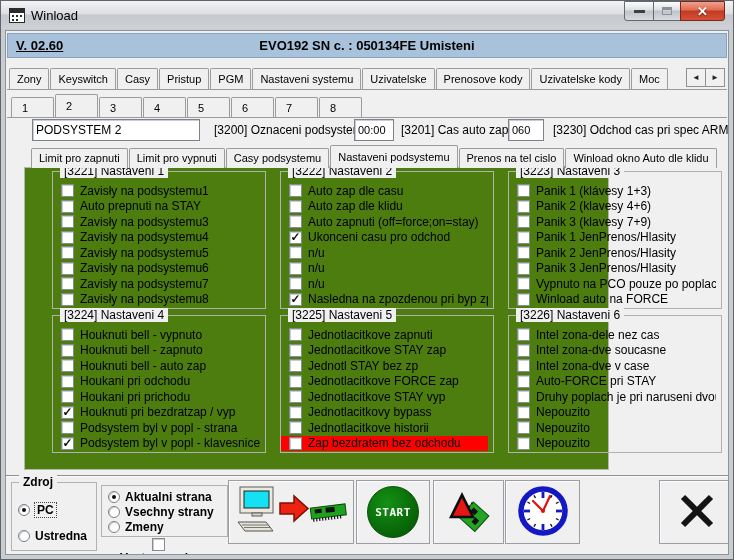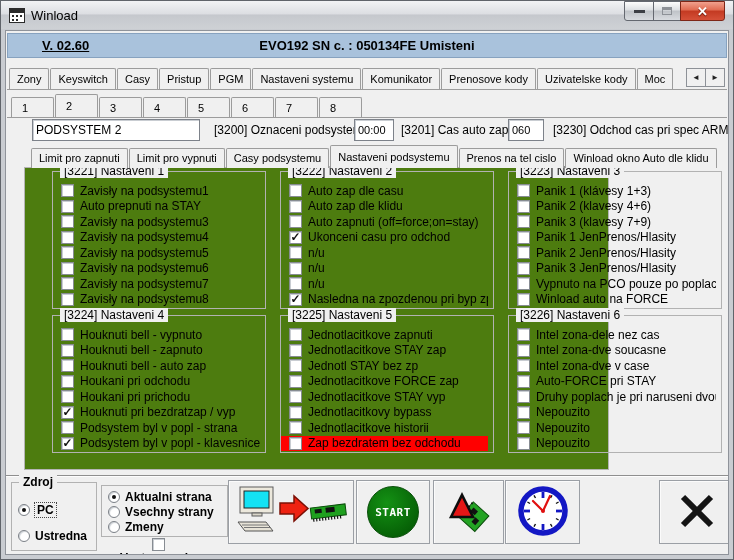--- a/index.html
+++ b/index.html
@@ -17,21 +17,21 @@
   .cap-btn.min{width:30px;border-radius:0 0 0 3px;}
   .cap-btn.max{width:28px;}
   .cap-btn.close{width:45px;border-radius:0 0 3px 0;border-color:#7e2617;
     background:linear-gradient(#f0a18e,#e06a50 45%,#c33a22 50%,#d55038);}
   .glyph-min{width:11px;height:3px;background:#3c3f45;}
   .glyph-max{width:10px;height:8px;border:1px solid #8d9197;border-top:3px solid #8d9197;background:transparent;}
   .glyph-close{color:#fff;font-weight:bold;font-size:13px;line-height:13px;text-shadow:0 1px 1px #5f1407;}
   
   .frame-inner{position:absolute;left:4px;top:29px;right:4px;bottom:4px;background:#f0f0f0;border:1px solid #8f939a;overflow:hidden;}
   
-  .header-bar{position:absolute;top:2px;left:1px;right:1px;height:25px;background:#a9c2dc;border:1px solid #87a2bf;display:flex;align-items:center;padding-left:26px;}
+  .header-bar{position:absolute;top:2px;left:1px;right:1px;height:25px;background:#a9c2dc;border:1px solid #87a2bf;display:flex;align-items:center;}
   .version{margin-left:8px;font-weight:bold;font-size:13px;text-decoration:underline;cursor:pointer;}
   .header-title{position:absolute;left:0;right:0;text-align:center;font-weight:bold;font-size:13px;pointer-events:none;}
   
   .tabstrip{position:absolute;display:flex;align-items:flex-end;border-bottom:1px solid #9c9c9c;white-space:nowrap;overflow:hidden;}
   .tabstrip .tab{flex:0 0 auto;background:#f0f0f0;border:1px solid #9c9c9c;border-bottom:none;border-radius:2px 2px 0 0;
     padding:0 7px;height:21px;line-height:20px;margin-right:1px;font-size:11px;cursor:pointer;}
   .tabstrip .tab.sel{height:25px;line-height:23px;margin-bottom:-1px;border-bottom:1px solid #f0f0f0;z-index:3;position:relative;}
   .main-tabs{top:31px;left:1px;right:1px;height:28px;padding-left:2px;}
   .page-tabs{top:61px;left:1px;right:1px;height:26px;padding-left:4px;}
   .page-tabs .tab{width:43px;padding-left:10px;}
@@ -134,21 +134,21 @@
       <span class="header-title">EVO192  SN c. : 050134FE Umisteni</span>
     </div>
 
     <div class="tabstrip main-tabs" id="main-tabs-list">
         <div class="tab">Zony</div>
         <div class="tab">Keyswitch</div>
         <div class="tab">Casy</div>
         <div class="tab">Pristup</div>
         <div class="tab">PGM</div>
         <div class="tab">Nastaveni systemu</div>
-        <div class="tab">Komunikator</div>
+        <div class="tab">Uzivatelske</div>
         <div class="tab">Prenosove kody</div>
         <div class="tab">Uzivatelske kody</div>
         <div class="tab">Moc</div>
       </div>
     <div class="tab-arrows">
       <div class="arrow-btn">◄</div>
       <div class="arrow-btn">►</div>
     </div>
 
     <div class="tabstrip page-tabs" id="page-tabs-list">

